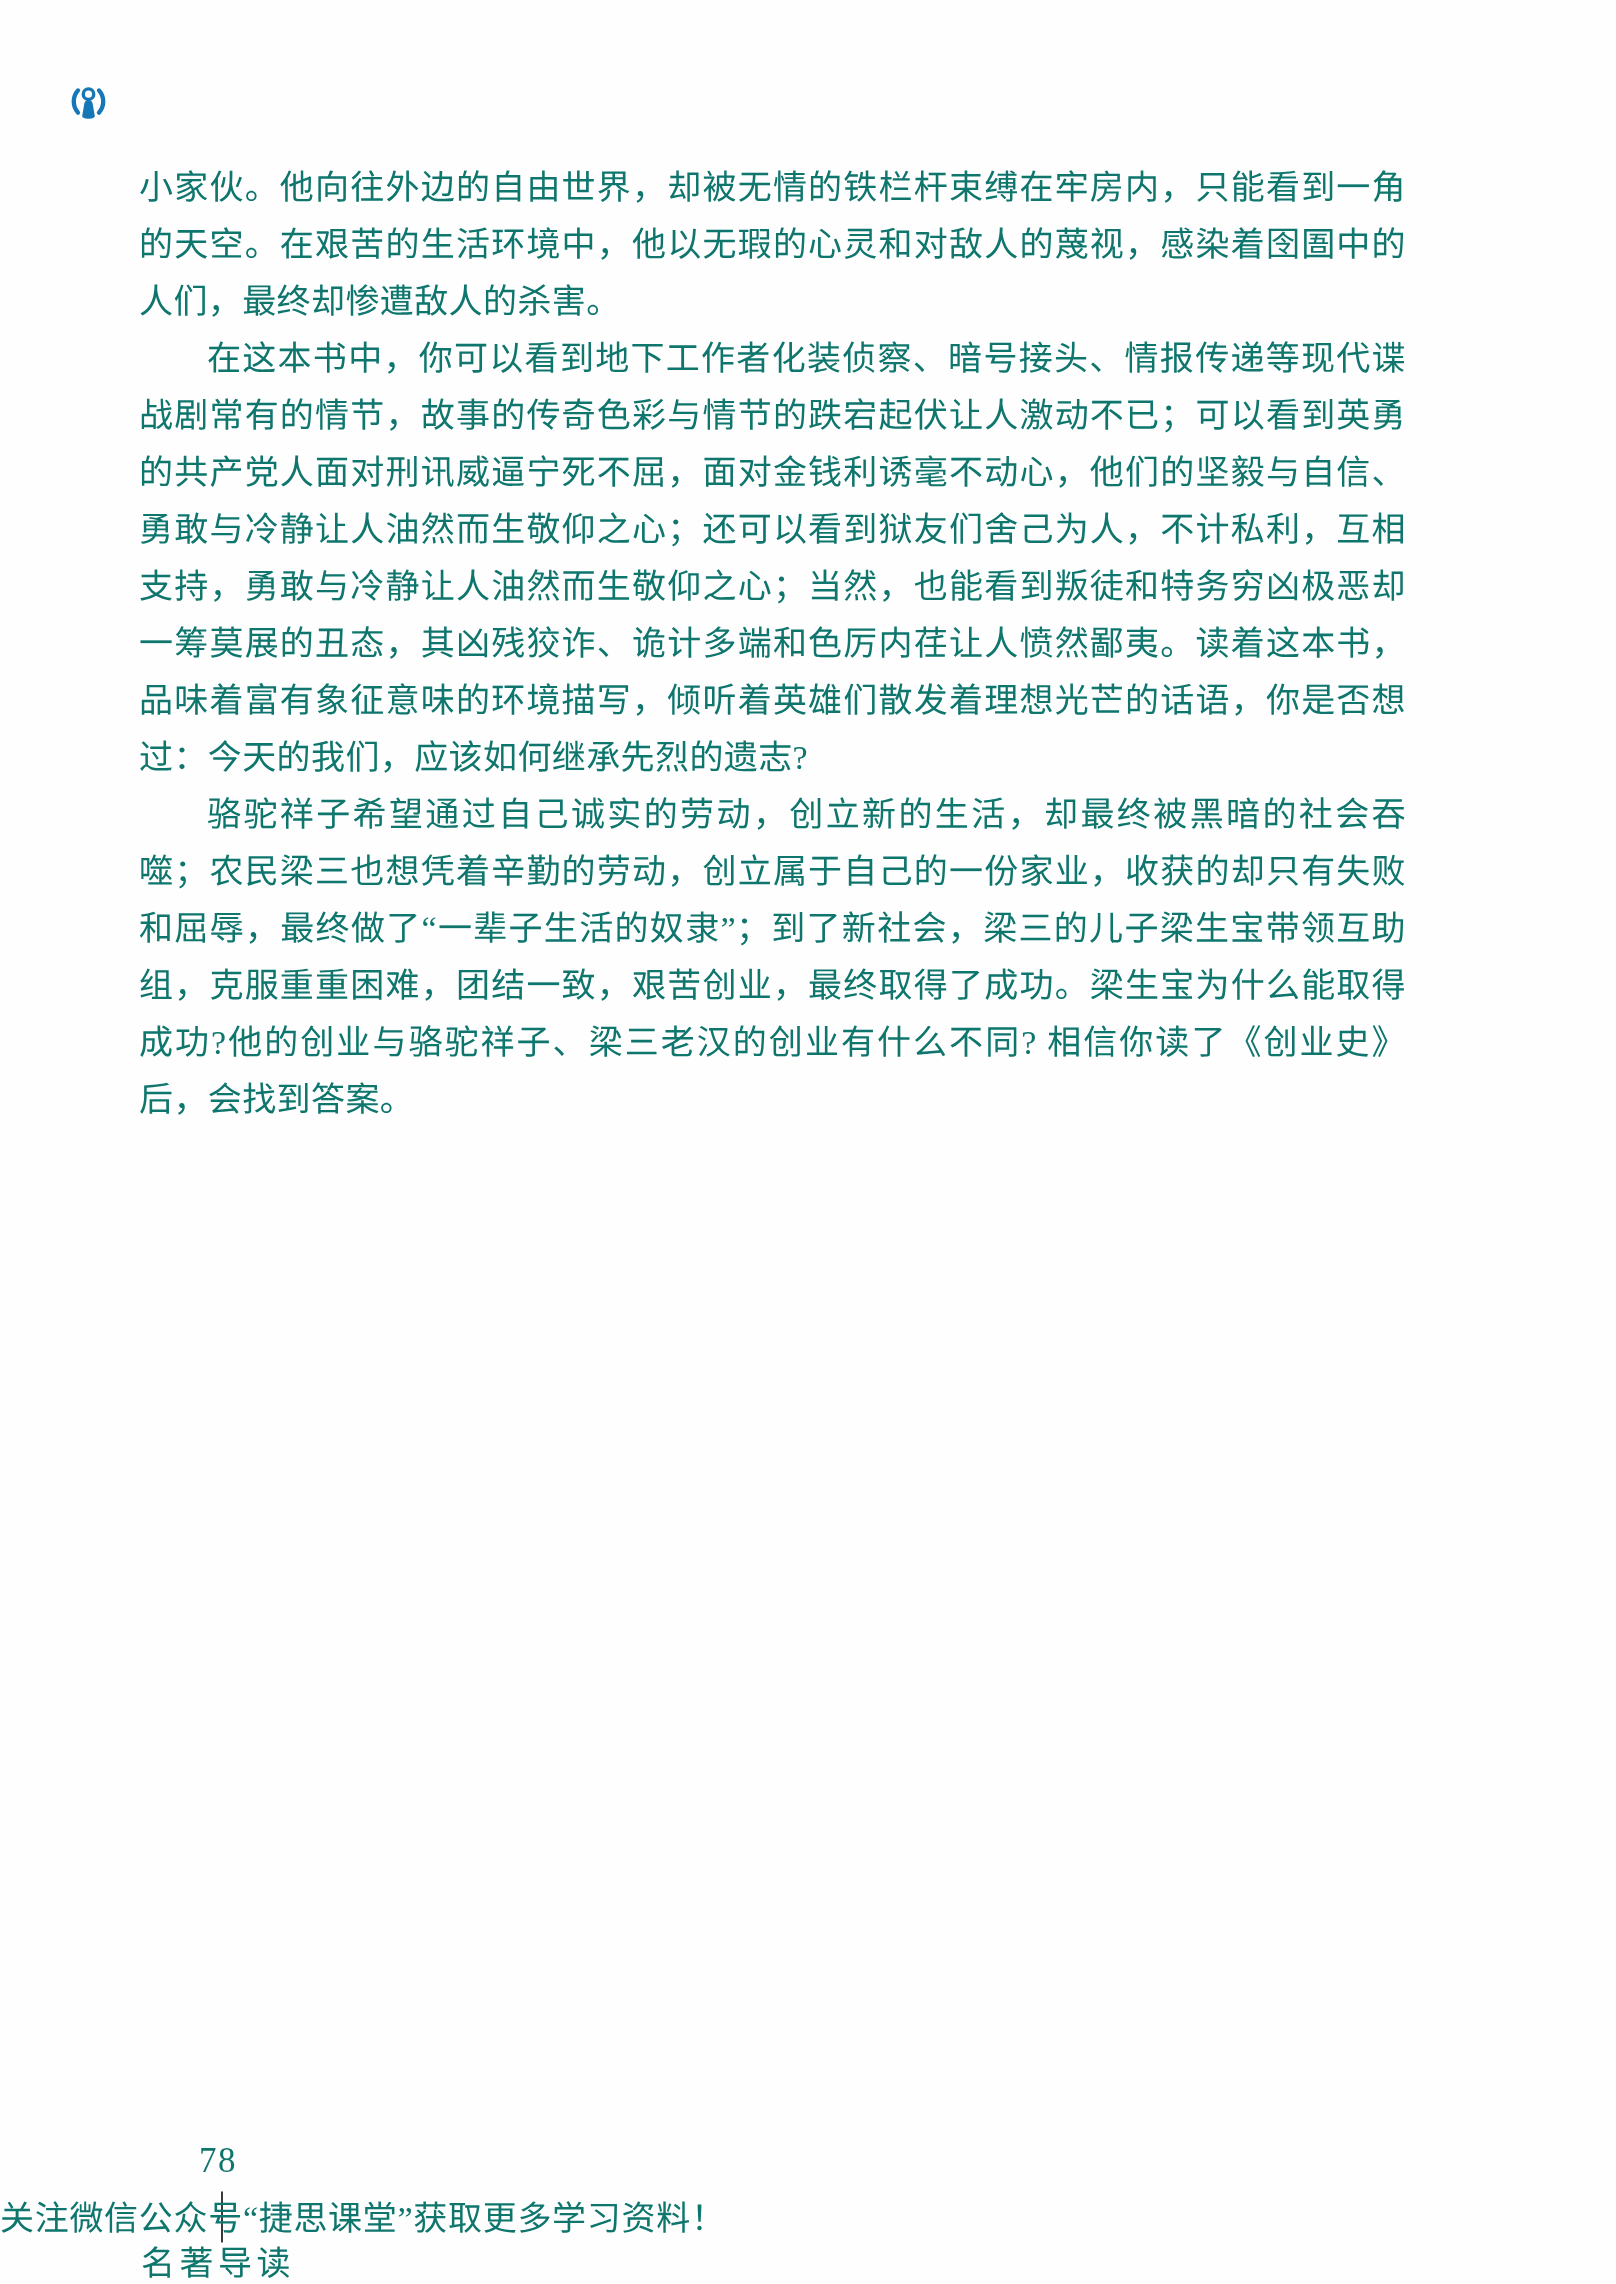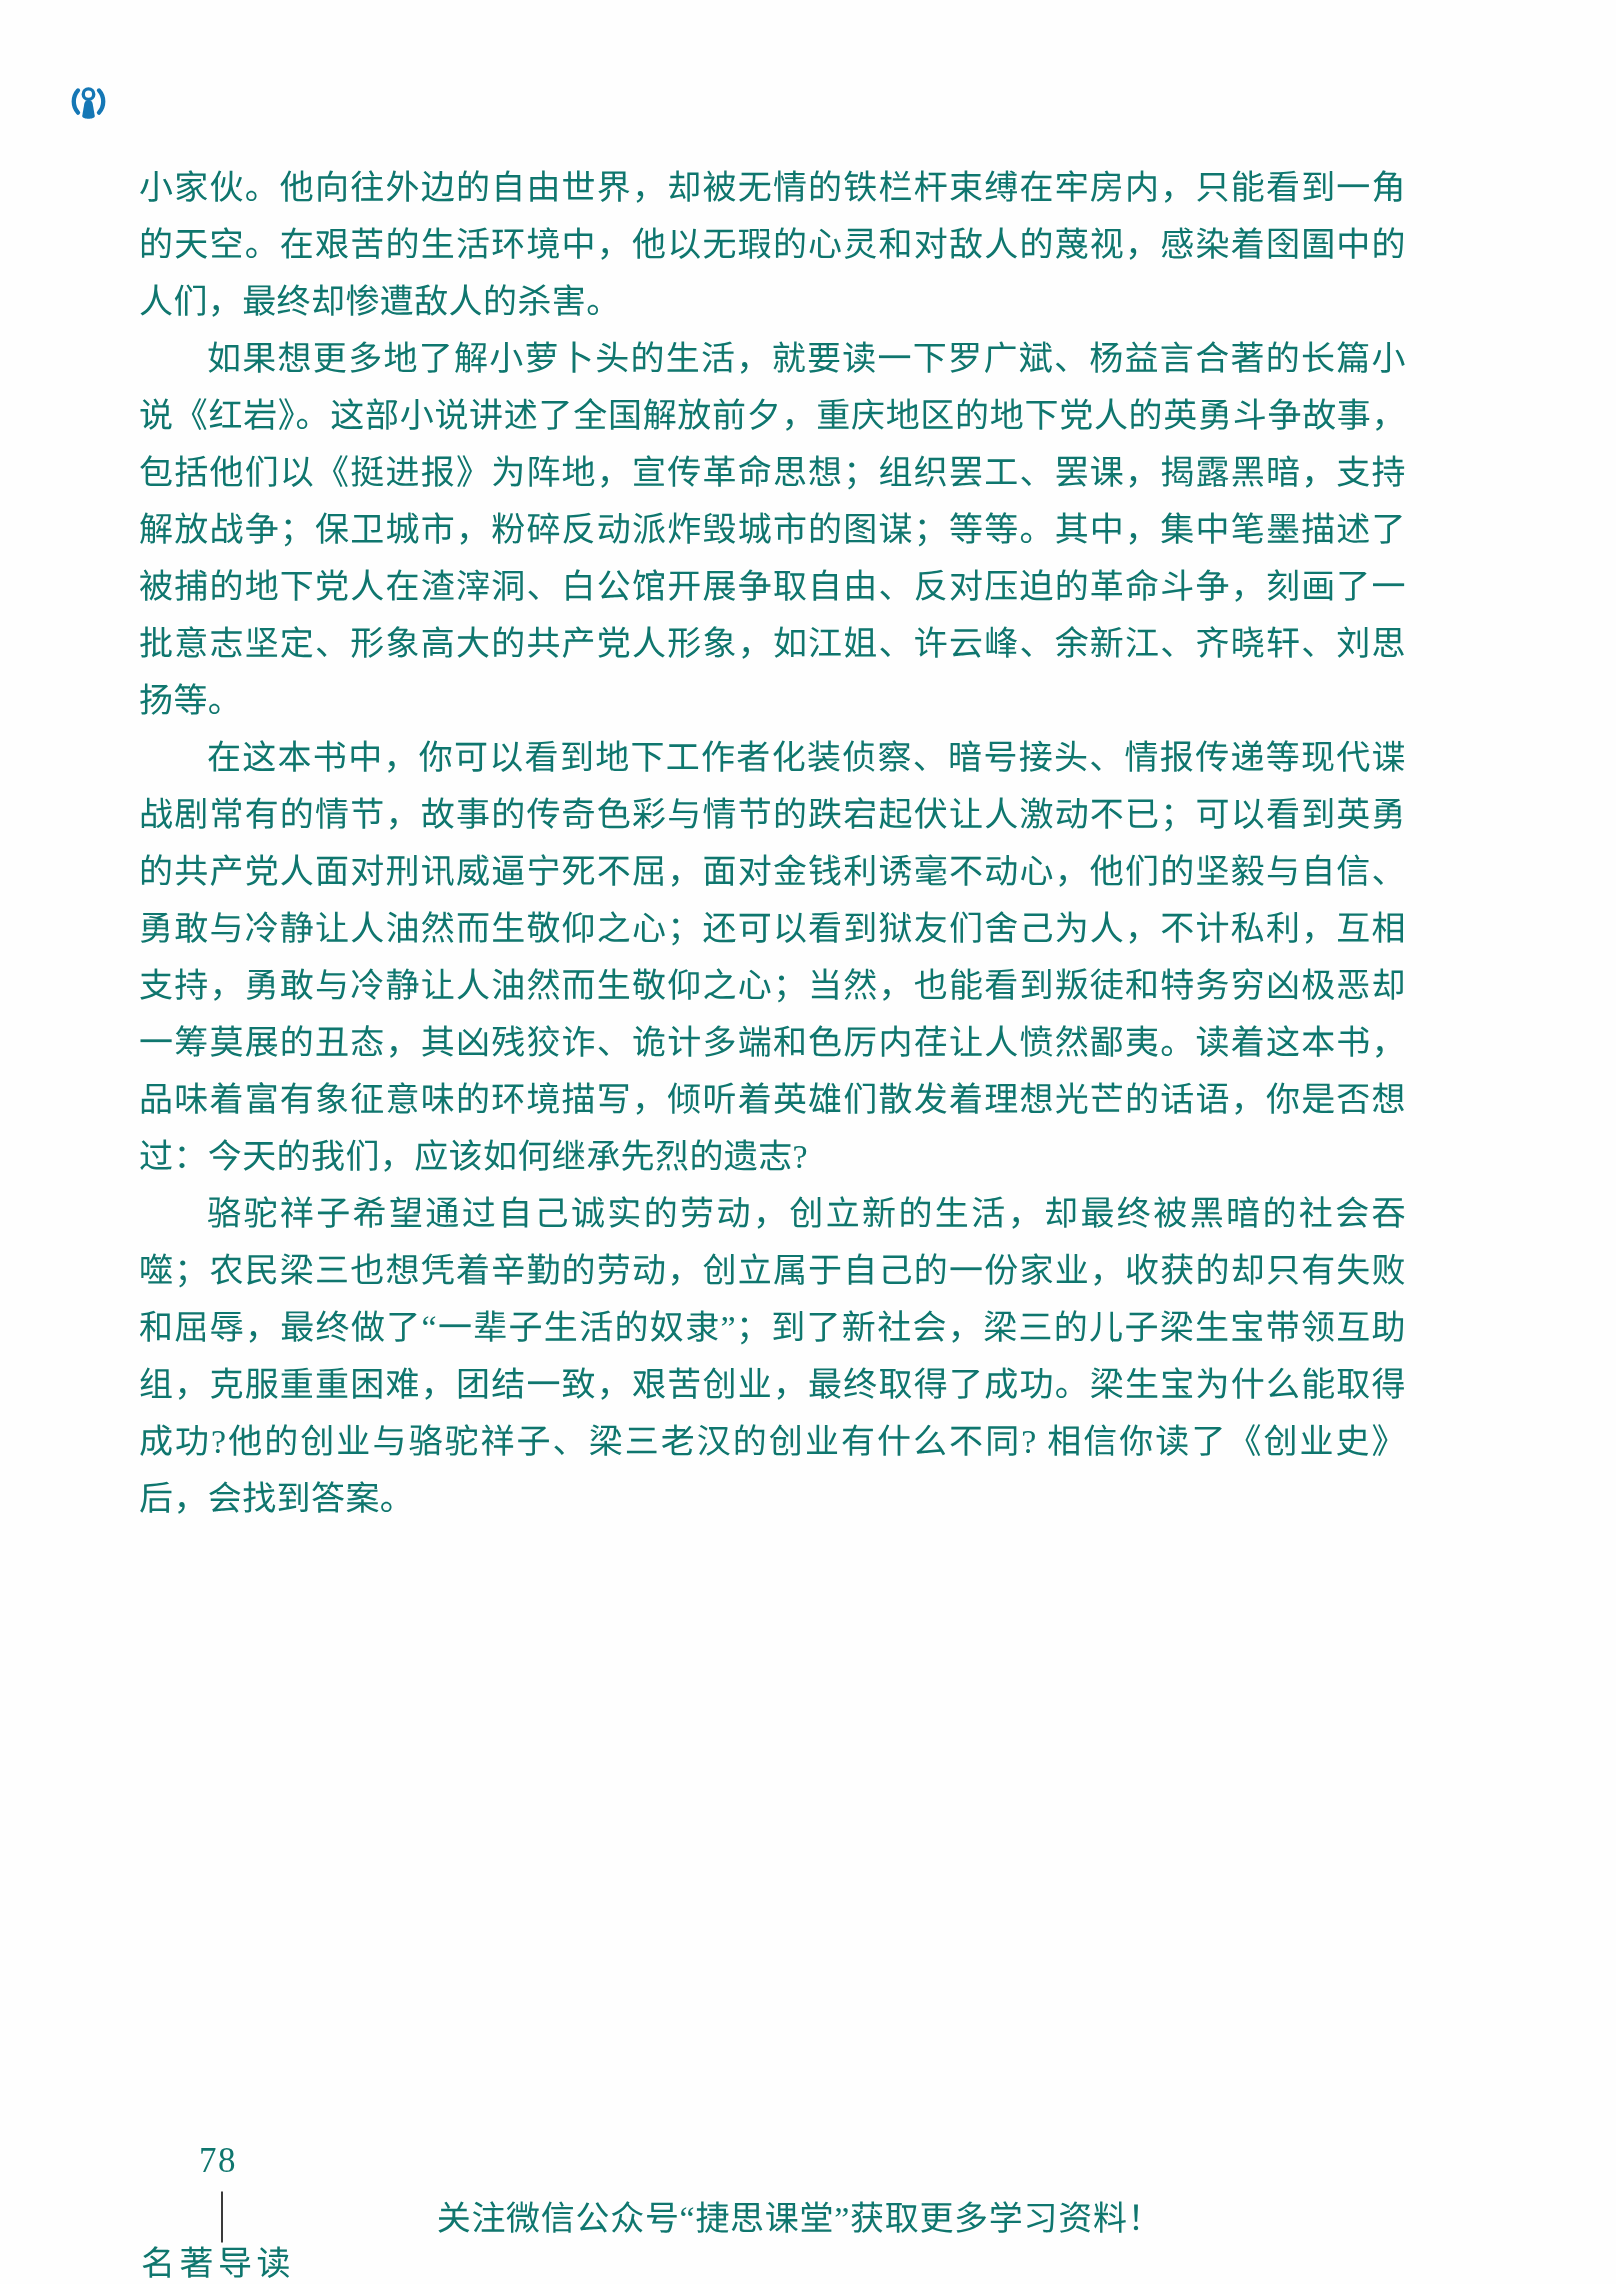--- a/index.html
+++ b/index.html
@@ -45,21 +45,20 @@
   .footer .separator{
     display:inline-block;width:2.2px;height:51px;
     background:#3a3a3a;margin:0 25px 0 33px;
     transform:translateY(4.5px);
   }
   .footer .section-label{
     font-size:34px;letter-spacing:4.5px;
   }
   .watermark{
     position:absolute;left:0;right:17px;top:2196px;
-    text-align:center;
     font-size:34px;line-height:45px;
     font-weight:500;
     letter-spacing:0.7px;
   }
 </style>
 </head>
 <body>
 
 <div class="page">
 
@@ -67,21 +66,20 @@
     <svg viewBox="0 0 60 66" xmlns="http://www.w3.org/2000/svg" aria-hidden="true">
       <path d="M13 11 A 27 27 0 0 0 13 47" fill="none" stroke="currentColor" stroke-width="7" stroke-linecap="round"></path>
       <path d="M47 11 A 27 27 0 0 1 47 47" fill="none" stroke="currentColor" stroke-width="7" stroke-linecap="round"></path>
       <circle cx="30" cy="17" r="8.5" fill="none" stroke="currentColor" stroke-width="5.5"></circle>
       <path d="M30 26.5 C 26 26.5 24 29 23.2 32.5 L 19.8 52.5 C 19.8 58.5 40.2 58.5 40.2 52.5 L 36.8 32.5 C 36 29 34 26.5 30 26.5 Z" fill="currentColor"></path>
     </svg>
   </div>
 
   <div class="body-text">
     <p>小家伙。他向往外边的自由世界，却被无情的铁栏杆束缚在牢房内，只能看到一角的天空。在艰苦的生活环境中，他以无瑕的心灵和对敌人的蔑视，感染着囹圄中的人们，最终却惨遭敌人的杀害。</p>
-    <p class="indent">如果想更多地了解小萝卜头的生活，就要读一下罗广斌、杨益言合著的长篇小说《红岩》。这部小说讲述了全国解放前夕，重庆地区的地下党人的英勇斗争故事，包括他们以《挺进报》为阵地，宣传革命思想；组织罢工、罢课，揭露黑暗，支持解放战争；保卫城市，粉碎反动派炸毁城市的图谋；等等。其中，集中笔墨描述了被捕的地下党人在渣滓洞、白公馆开展争取自由、反对压迫的革命斗争，刻画了一批意志坚定、形象高大的共产党人形象，如江姐、许云峰、余新江、齐晓轩、刘思扬等。</p>
     <p class="indent">在这本书中，你可以看到地下工作者化装侦察、暗号接头、情报传递等现代谍战剧常有的情节，故事的传奇色彩与情节的跌宕起伏让人激动不已；可以看到英勇的共产党人面对刑讯威逼宁死不屈，面对金钱利诱毫不动心，他们的坚毅与自信、勇敢与冷静让人油然而生敬仰之心；还可以看到狱友们舍己为人，不计私利，互相支持，勇敢与冷静让人油然而生敬仰之心；当然，也能看到叛徒和特务穷凶极恶却一筹莫展的丑态，其凶残狡诈、诡计多端和色厉内荏让人愤然鄙夷。读着这本书，品味着富有象征意味的环境描写，倾听着英雄们散发着理想光芒的话语，你是否想过：今天的我们，应该如何继承先烈的遗志?</p>
 
 
     <p class="indent">骆驼祥子希望通过自己诚实的劳动，创立新的生活，却最终被黑暗的社会吞噬；农民梁三也想凭着辛勤的劳动，创立属于自己的一份家业，收获的却只有失败和屈辱，最终做了“一辈子生活的奴隶”；到了新社会，梁三的儿子梁生宝带领互助组，克服重重困难，团结一致，艰苦创业，最终取得了成功。梁生宝为什么能取得成功?他的创业与骆驼祥子、梁三老汉的创业有什么不同? 相信你读了《创业史》后，会找到答案。</p>
   </div>
 
   <div class="footer">
     <span class="page-number">78</span>
     <span class="separator"></span>
     <span class="section-label">名著导读</span>

